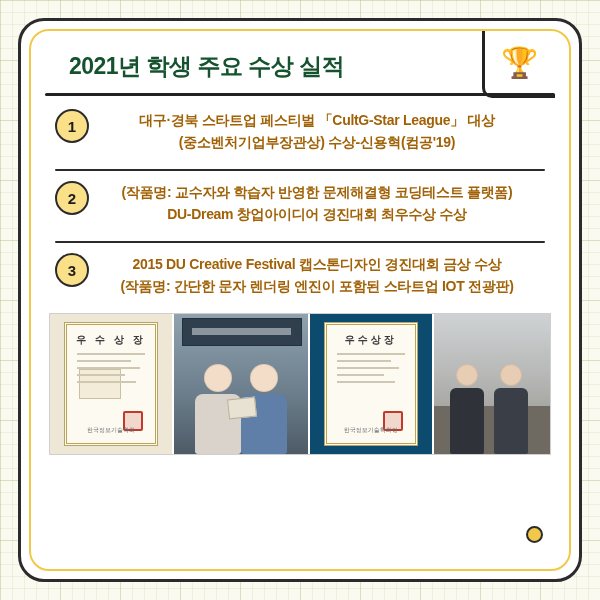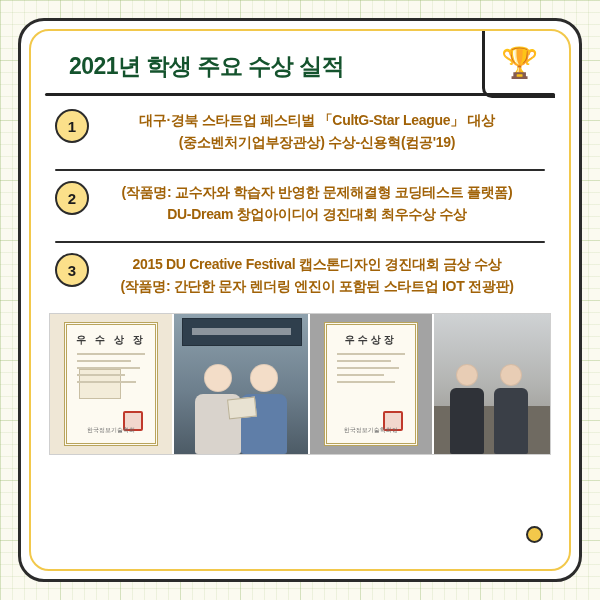--- a/index.html
+++ b/index.html
@@ -149,21 +149,21 @@
     gap: 2px;
     border: 1px solid #cfcfcf;
     overflow: hidden;
   }
   .photo {
     position: relative;
     overflow: hidden;
   }
   .photo.p1 { flex: 1.05; background: #efe7d6; }
   .photo.p2 { flex: 1.15; background: #6e7e8c; }
-  .photo.p3 { flex: 1.05; background: #a3a3a3; }
+  .photo.p3 { flex: 1.05; background: #0c4a6e; }
   .photo.p4 { flex: 1.0;  background: #b9b3a9; }
 
   
   .cert {
     position: absolute;
     inset: 8px 14px;
     background: #fdfaf1;
     border: 3px double #b9a45c;
   }
   .cert-title {

